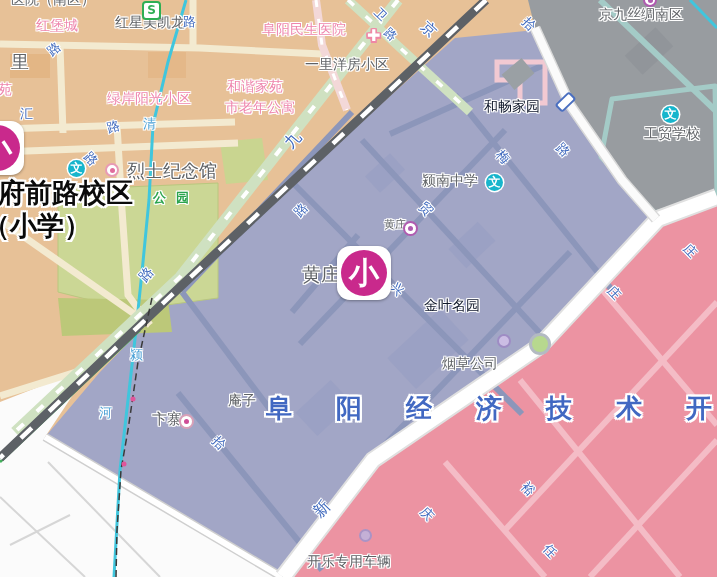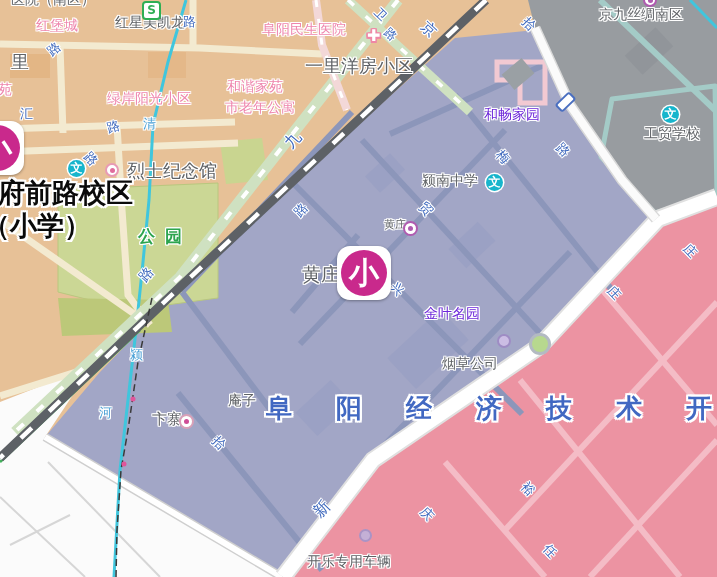--- a/index.html
+++ b/index.html
@@ -4,21 +4,21 @@
 <style>
   html,body{margin:0;padding:0;background:#222;}
   #stage{position:relative;width:717px;height:577px;overflow:hidden;background:#e7c197;
          font-family:"DejaVu Sans","Liberation Sans",sans-serif;}
   #base{position:absolute;left:0;top:0;}
   .lbl{position:absolute;white-space:nowrap;line-height:1.15;
        text-shadow:1px 0 0 #fff,-1px 0 0 #fff,0 1px 0 #fff,0 -1px 0 #fff,
                    1px 1px 0 #fff,-1px -1px 0 #fff,1px -1px 0 #fff,-1px 1px 0 #fff;}
   .c-gray{color:#5f6266;padding-left:15px;}
   .c-pink{color:#ee85ad;}
-  .c-purple{color:#6d28d9;margin-top:8px;}
+  .c-purple{color:#0f172a;}
   .c-green{color:#2ca44e;font-weight:bold;}
   .c-road{color:#3c67bd;}
   .c-river{color:#4aa0d6;}
   .c-big{color:#4168c2;font-weight:bold;
        text-shadow:2px 0 0 #fff,-2px 0 0 #fff,0 2px 0 #fff,0 -2px 0 #fff,
                    2px 2px 0 #fff,-2px -2px 0 #fff,2px -2px 0 #fff,-2px 2px 0 #fff;}
   .c-bold{color:#0a0a0a;font-weight:bold;
        text-shadow:2px 0 0 #fff,-2px 0 0 #fff,0 2px 0 #fff,0 -2px 0 #fff,
                    2px 2px 0 #fff,-2px -2px 0 #fff,2px -2px 0 #fff,-2px 2px 0 #fff;}
   .micon{position:absolute;}
@@ -141,33 +141,33 @@
       <path d="M535,28 L570,105 L622,180 L656,219" stroke="#fbfbfb" stroke-width="8"></path>
     </g>
   </svg>
 
   <div id="overlay">
       <div class="lbl c-gray" style="font-size: 14px; left: -4px; top: -9px;">医院（南区）</div>
       <div class="lbl c-pink" style="font-size: 14px; left: 36px; top: 17px;">红堡城</div>
       <div class="lbl c-gray" style="font-size: 14px; left: 100px; top: 14px;">红星美凯龙</div>
       <div class="lbl c-road" style="font-size: 13px; left: 183px; top: 15px;">路</div>
       <div class="lbl c-pink" style="font-size: 14px; left: 262px; top: 21px;">阜阳民生医院</div>
-      <div class="lbl c-gray" style="font-size: 18px; left: 290px; top: 56px;">一里洋房小区</div>
+      <div class="lbl c-gray" style="font-size: 14px; left: 290px; top: 56px;">一里洋房小区</div>
       <div class="lbl c-gray" style="font-size: 18px; left: -4px; top: 52px;">里</div>
       <div class="lbl c-pink" style="font-size: 14px; left: 227px; top: 78px;">和谐家苑</div>
       <div class="lbl c-pink" style="font-size: 14px; left: 225px; top: 99px;">市老年公寓</div>
       <div class="lbl c-pink" style="font-size: 14px; left: 107px; top: 90px;">绿岸阳光小区</div>
       <div class="lbl c-pink" style="font-size: 14px; left: -2px; top: 81px;">苑</div>
       <div class="lbl c-road" style="font-size: 13px; left: 48px; top: 42px; transform: rotate(-38deg);">路</div>
       <div class="lbl c-road" style="font-size: 13px; left: 20px; top: 107px;">汇</div>
       <div class="lbl c-road" style="font-size: 13px; left: 107px; top: 120px; transform: rotate(-15deg);">路</div>
       <div class="lbl c-river" style="font-size: 13px; left: 143px; top: 117px;">清</div>
       <div class="lbl c-road" style="font-size: 13px; left: 84px; top: 152px; transform: rotate(48deg);">路</div>
       <div class="lbl c-gray" style="font-size: 18px; left: 112px; top: 161px;">烈士纪念馆</div>
-      <div class="lbl c-green" style="font-size: 17px; letter-spacing: 10px; left: 138px; top: 191px; margin-top: 36px;">公园</div>
+      <div class="lbl c-green" style="font-size: 13px; letter-spacing: 10px; left: 153px; top: 191px;">公园</div>
       <div class="lbl c-bold" style="font-size: 27px; left: -2px; top: 177px;">府前路校区</div>
       <div class="lbl c-bold" style="font-size: 27px; left: -17px; top: 210px;">（小学）</div>
       <div class="lbl c-gray" style="font-size: 14px; left: 584px; top: 6px;">京九丝绸南区</div>
       <div class="lbl c-purple" style="font-size: 14px; left: 484px; top: 98px;">和畅家园</div>
       <div class="lbl c-gray" style="font-size: 14px; left: 629px; top: 125px;">工贸学校</div>
       <div class="lbl c-gray" style="font-size: 14px; left: 407px; top: 172px;">颍南中学</div>
       <div class="lbl c-gray" style="font-size: 11px; left: 369px; top: 219px;">黄庄</div>
       <div class="lbl c-gray" style="font-size: 19px; left: 287px; top: 264px;">黄庄小学</div>
       <div class="lbl c-purple" style="font-size: 14px; left: 424px; top: 297px;">金叶名园</div>
       <div class="lbl c-gray" style="font-size: 14px; left: 427px; top: 331px; margin-top: 24px;">烟草公司</div>

